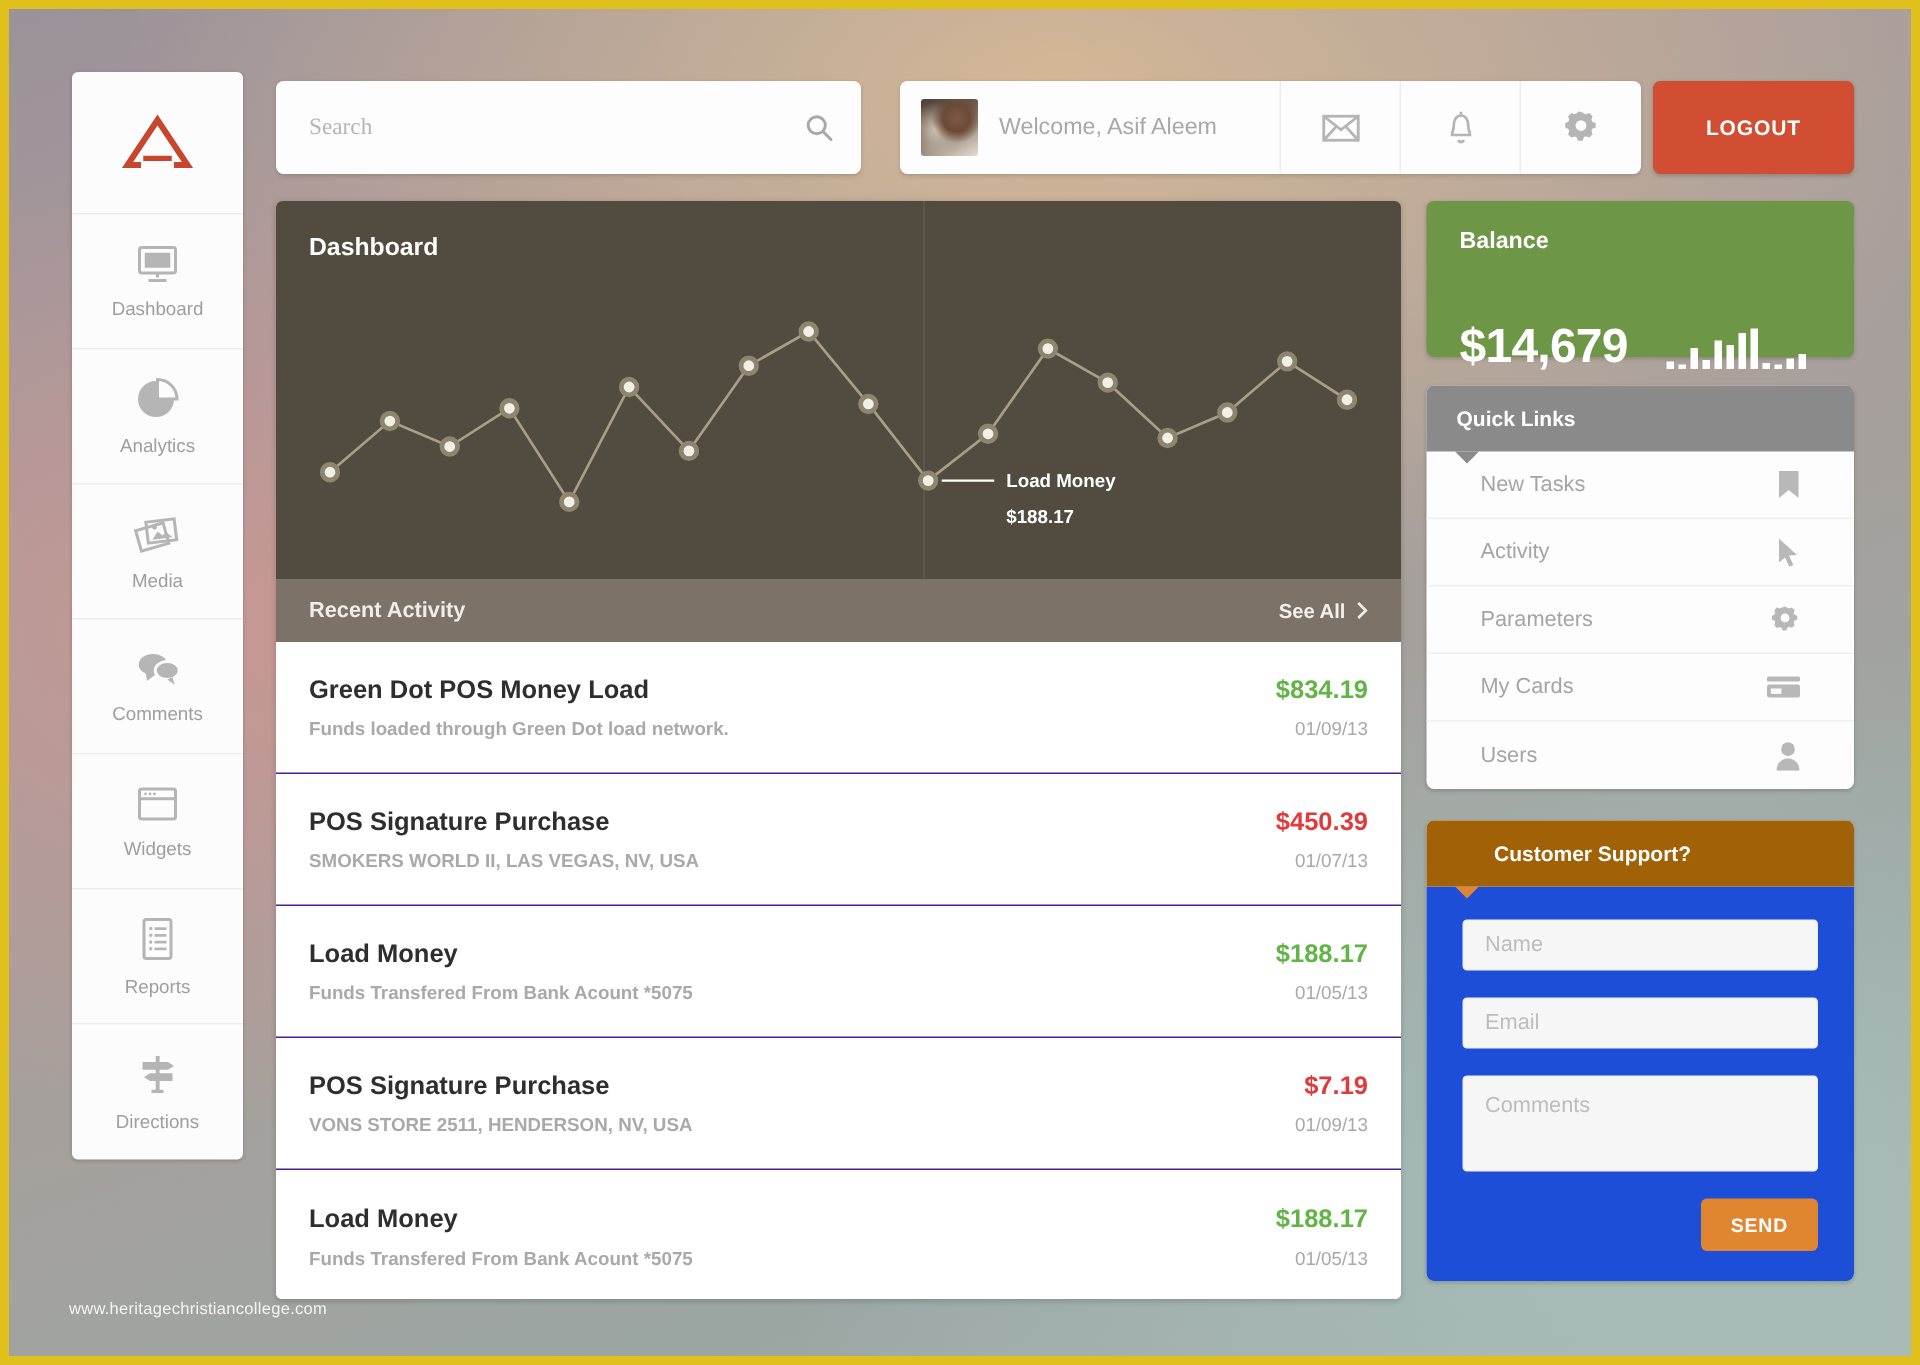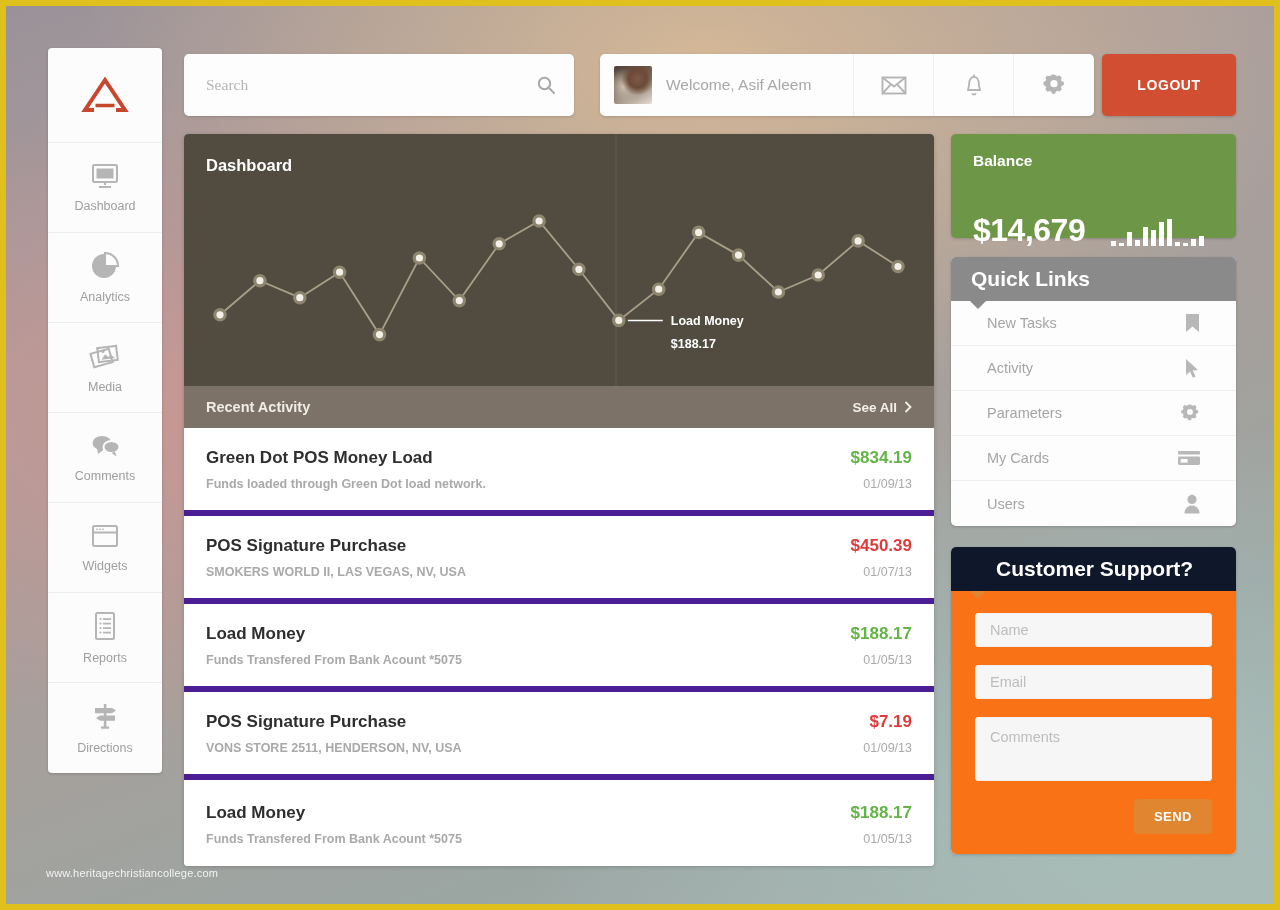--- a/index.html
+++ b/index.html
@@ -166,21 +166,21 @@
     color: #f0ece6; font-size: 14.5px; font-weight: bold;
   }
   #see-all {
     color: #f2efe9; font-size: 13.5px; font-weight: bold;
     display: flex; align-items: center; gap: 7px; cursor: pointer; justify-content: space-between;
   }
 
   .act-row {
     height: 88px;
     padding: 0 22px;
-    border-bottom: 6px solid #4c1d95;
+    border-bottom: 1px solid #4c1d95;
     display: flex; align-items: center; justify-content: space-between;
     background: #fff;
   }
   .act-row:last-child { border-bottom: none; }
   .act-left .act-title {
     font-size: 17px; color: #2e2e2e; font-weight: bold;
     margin-bottom: 9px;
   }
   .act-left .act-sub { font-size: 12.5px; color: #a9a9a9; font-weight: bold; }
   .act-right { text-align: right; }
@@ -217,48 +217,48 @@
     border-radius: 5px;
     background: #fdfdfd;
     box-shadow: 0 1px 3px rgba(0,0,0,0.18);
     overflow: visible;
   }
   .rcard-head {
     height: 44px;
     border-radius: 5px 5px 0 0;
     display: flex; align-items: center;
     padding: 0 20px;
-    color: #fff; font-size: 21px; font-weight: bold;
+    color: #fff; font-size: 14px; font-weight: bold;
     position: relative;
   }
   .rcard-head::after {
     content: "";
     position: absolute;
     left: 19px; bottom: -8px;
     border-left: 8px solid transparent;
     border-right: 8px solid transparent;
     border-top: 8px solid var(--notch);
   }
   #quick-links { top: 251px; }
   #quick-links .rcard-head { background: #8a8a8a; --notch: #8a8a8a; }
   #support-card { top: 541px; }
-  #support-card .rcard-head { background: #0f172a; padding-left: 45px; --notch: #e08631; }
+  #support-card .rcard-head { background: #a16207; padding-left: 45px; --notch: #e08631; }
 
   .ql-item {
     height: 45px;
     display: flex; align-items: center; justify-content: space-between;
     padding: 0 36px;
     border-bottom: 1px solid #f0f0f0;
     cursor: pointer;
   }
   .ql-item:last-child { border-bottom: none; }
   .ql-label { font-size: 14.5px; color: #a5a5a5; }
   .ql-ico { color: #b8b8b8; line-height: 0; }
 
-  #support-body { padding: 22px 24px 20px 24px; background:#f97316; border-radius:0 0 5px 5px;}
+  #support-body { padding: 22px 24px 20px 24px; background:#1d4ed8; border-radius:0 0 5px 5px;}
   .sup-field {
     width: 100%;
     background: #f6f6f6;
     border: 1px solid #efefef;
     border-radius: 3px;
     outline: none;
     font-family: "Liberation Sans", sans-serif;
     font-size: 14.5px;
     color: #555;
     padding: 0 14px;

